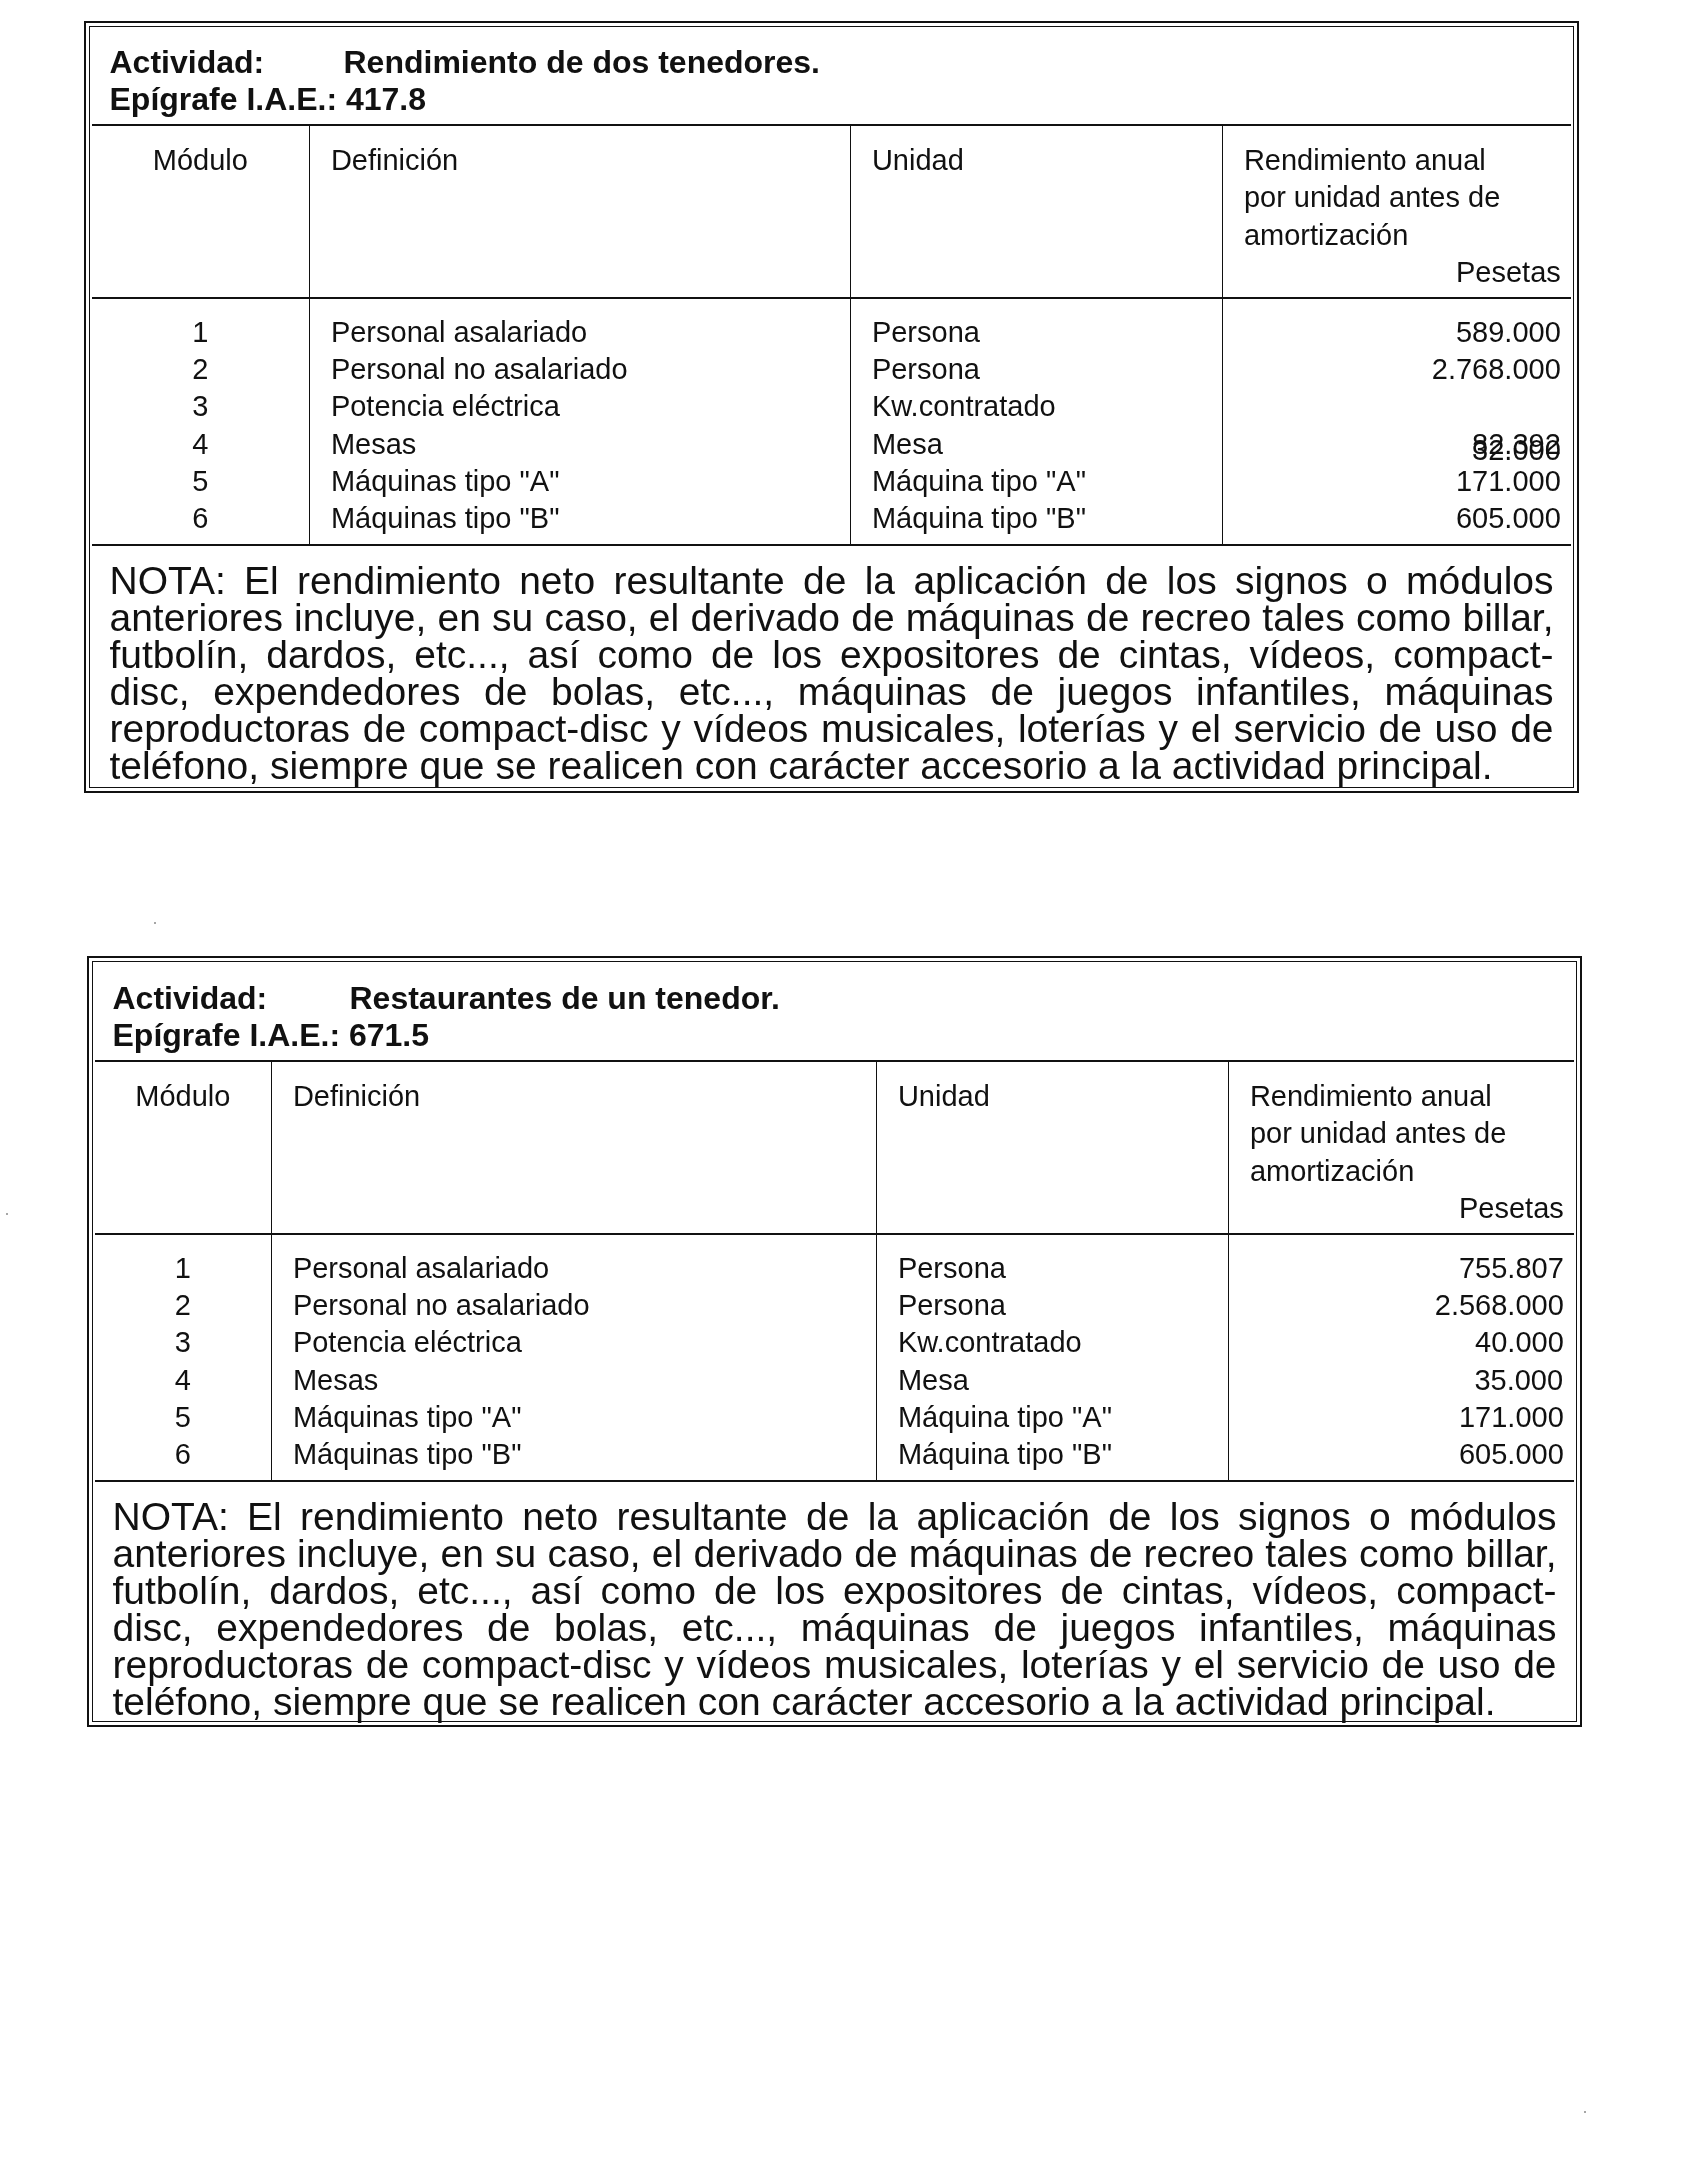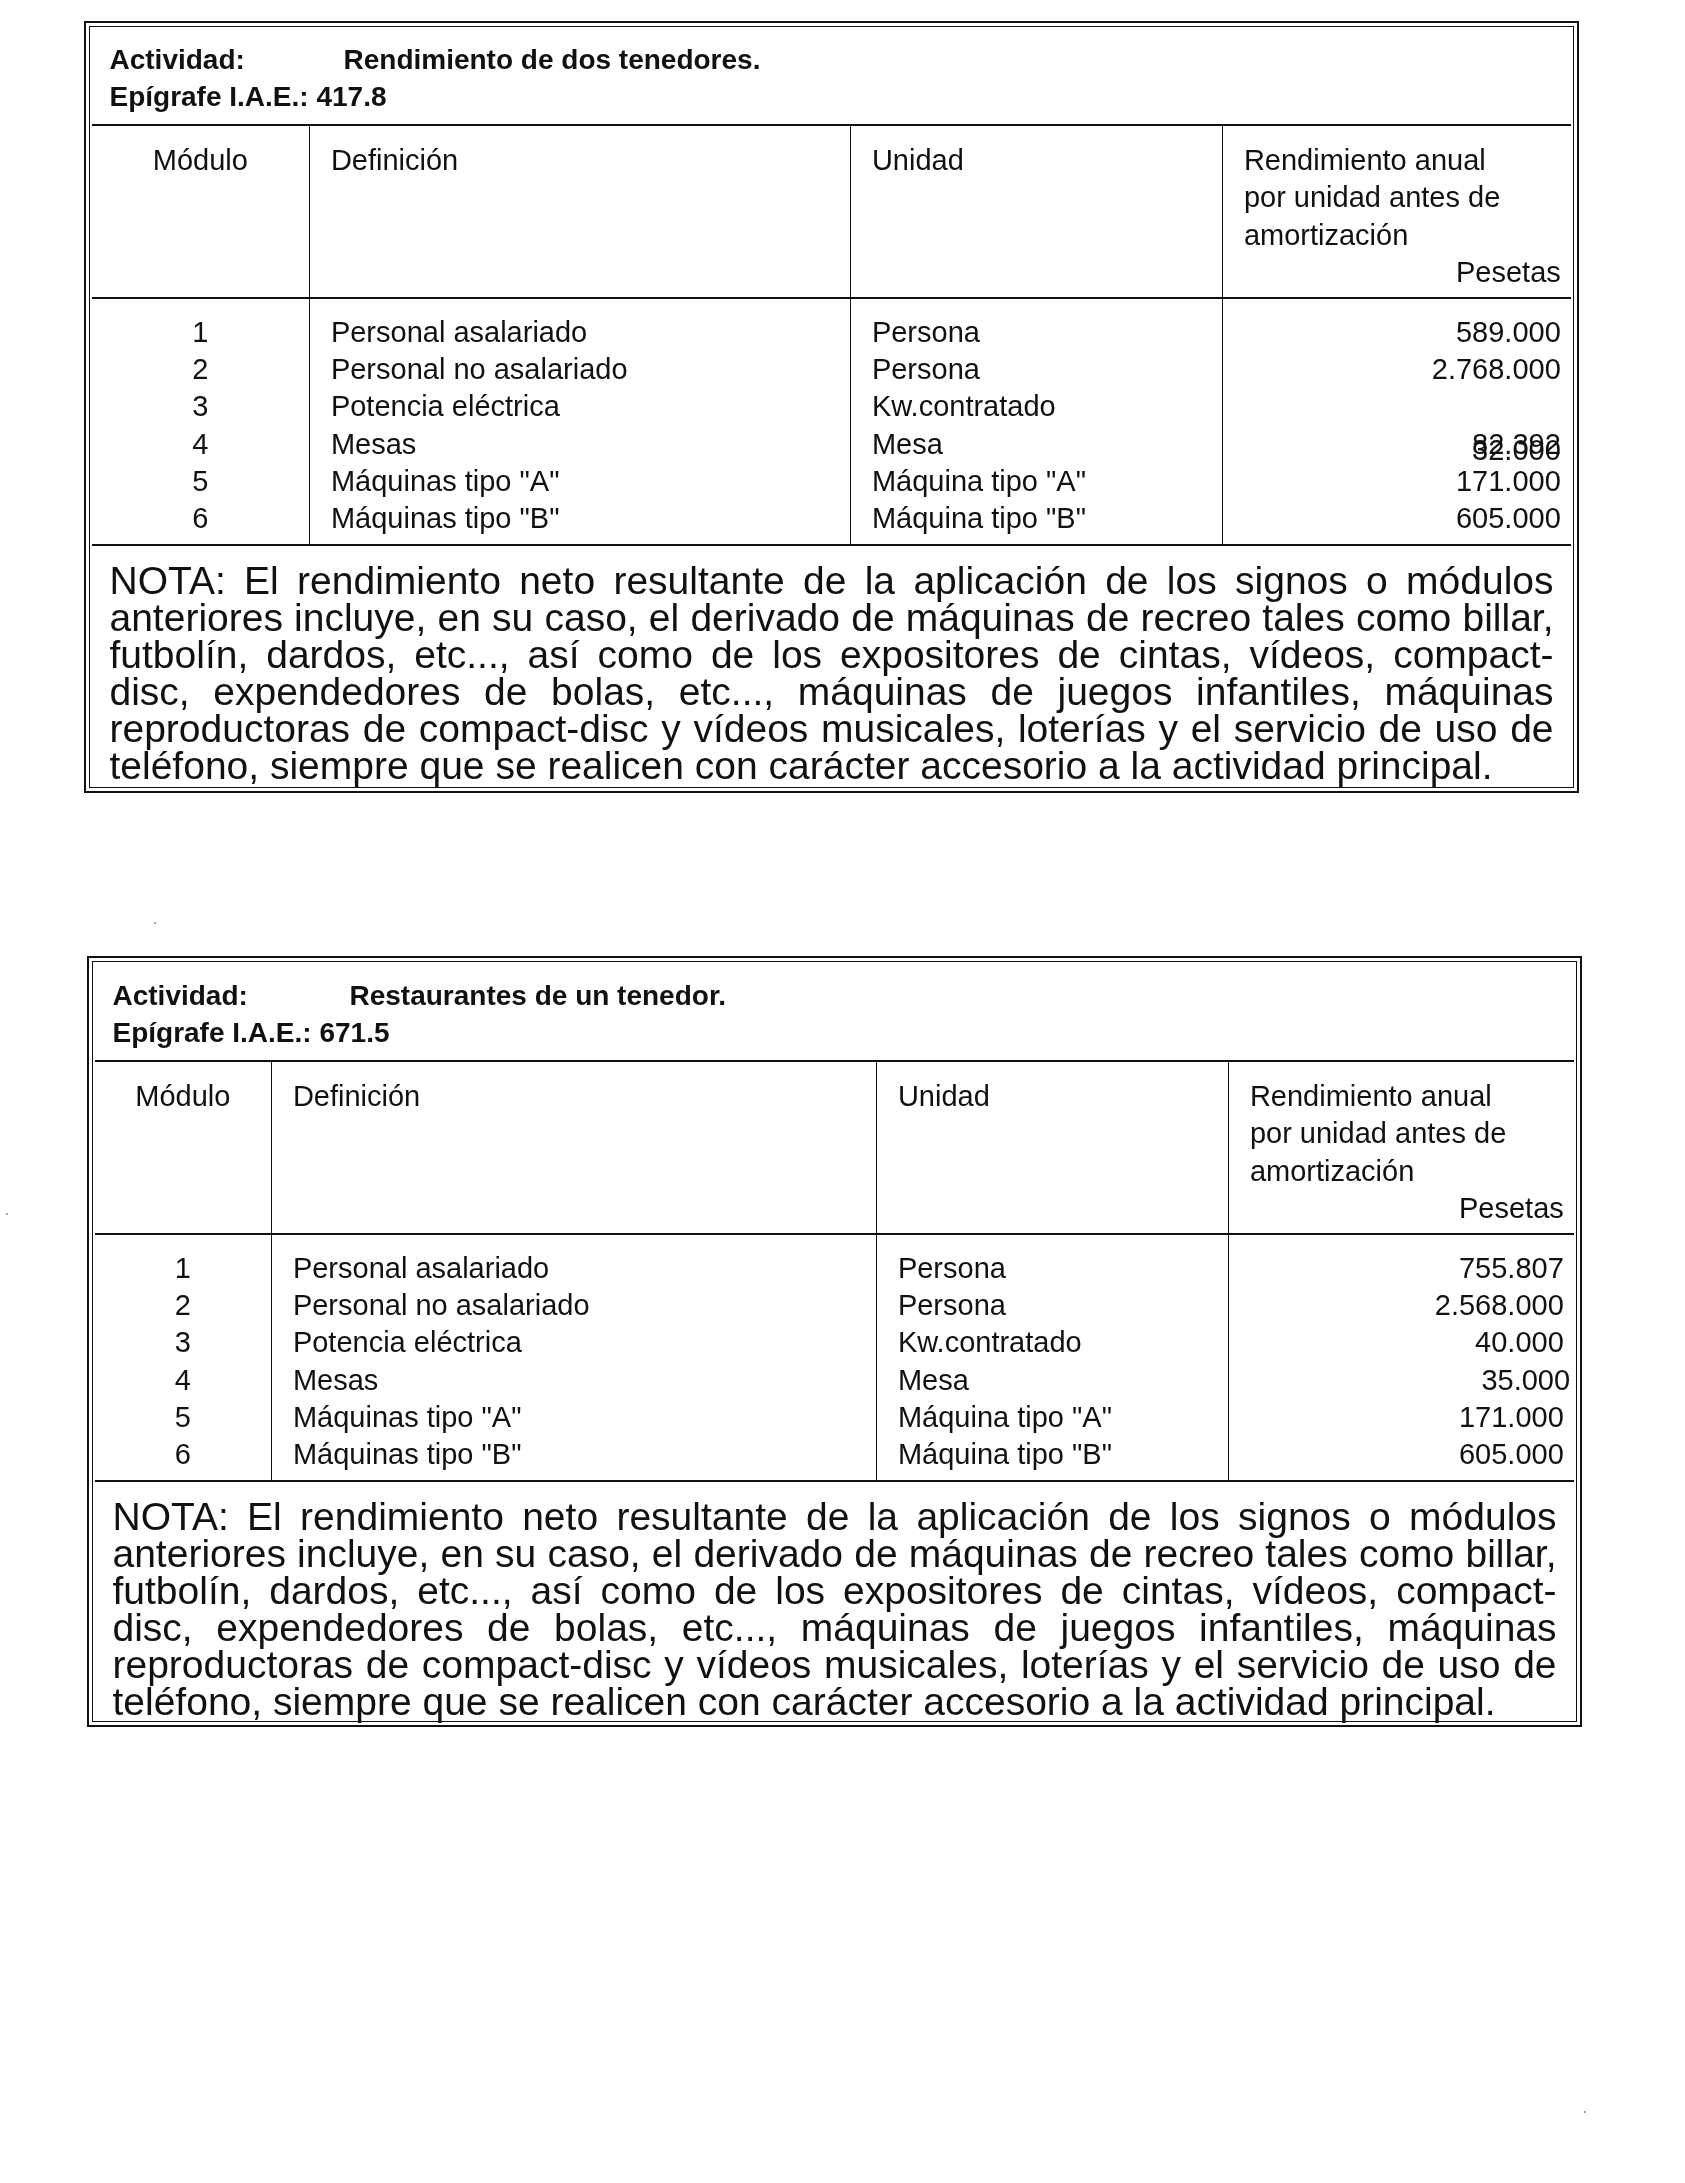--- a/index.html
+++ b/index.html
@@ -3,21 +3,21 @@
 <meta charset="utf-8">
 <style>
   html, body { margin:0; padding:0; background:#ffffff; }
   body { width:1685px; height:2183px; position:relative; overflow:hidden;
          font-family:"Liberation Sans", sans-serif; color:#111; }
   .tbl { position:absolute; box-sizing:border-box; border:2.2px double #111;
          outline:1.5px solid #111; outline-offset:-6.6px; }
   .tbl-inner { position:absolute; left:5.9px; right:5.9px; top:5.9px; bottom:5.9px; }
   .hdr { position:absolute; left:0; right:0; top:0; border-bottom:2.2px solid #111;
          box-sizing:border-box; }
-  .hdr-line { position:absolute; left:17.6px; font-weight:bold; font-size:28px; white-space:nowrap; }
+  .hdr-line { position:absolute; left:17.6px; font-weight:bold; font-size:32px; white-space:nowrap; }
   .hdr-line .val { position:absolute; white-space:nowrap; }
   .colhead, .data { position:absolute; left:0; right:0; box-sizing:border-box; }
   .colhead { border-bottom:2.2px solid #111; }
   .data { border-bottom:2.2px solid #111; }
   .vline { position:absolute; top:0; bottom:0; width:1.5px; background:#111; }
   .cell { position:absolute; font-size:29px; line-height:37px; white-space:nowrap; }
   .right { text-align:right; }
   .center { text-align:center; }
   .nota { position:absolute; left:0; right:0; box-sizing:border-box; padding:16px 17.6px 0 17.6px;
           font-size:39px; line-height:37px; text-align:justify; text-align-last:left; }
@@ -135,21 +135,21 @@
       <div class="cell right" style="right:10.3px; top:52px;">2.568.000</div>
 
       <div class="cell center" style="left:0; width:176px; top:89px;">3</div>
       <div class="cell" style="left:198px; top:89px;">Potencia eléctrica</div>
       <div class="cell" style="left:803px; top:89px;">Kw.contratado</div>
       <div class="cell right" style="right:10.3px; top:89px;">40.000</div>
 
       <div class="cell center" style="left:0; width:176px; top:127px;">4</div>
       <div class="cell" style="left:198px; top:127px;">Mesas</div>
       <div class="cell" style="left:803px; top:127px;">Mesa</div>
-      <div class="cell right" style="right:4px; top:127px;margin-left:43px;">35.000</div>
+      <div class="cell right" style="right:11px; top:127px;margin-left:43px;">35.000</div>
 
       <div class="cell center" style="left:0; width:176px; top:164px;">5</div>
       <div class="cell" style="left:198px; top:164px;">Máquinas tipo "A"</div>
       <div class="cell" style="left:803px; top:164px;">Máquina tipo "A"</div>
       <div class="cell right" style="right:10.3px; top:164px;">171.000</div>
 
       <div class="cell center" style="left:0; width:176px; top:201px;">6</div>
       <div class="cell" style="left:198px; top:201px;">Máquinas tipo "B"</div>
       <div class="cell" style="left:803px; top:201px;">Máquina tipo "B"</div>
       <div class="cell right" style="right:10.3px; top:201px;">605.000</div>

